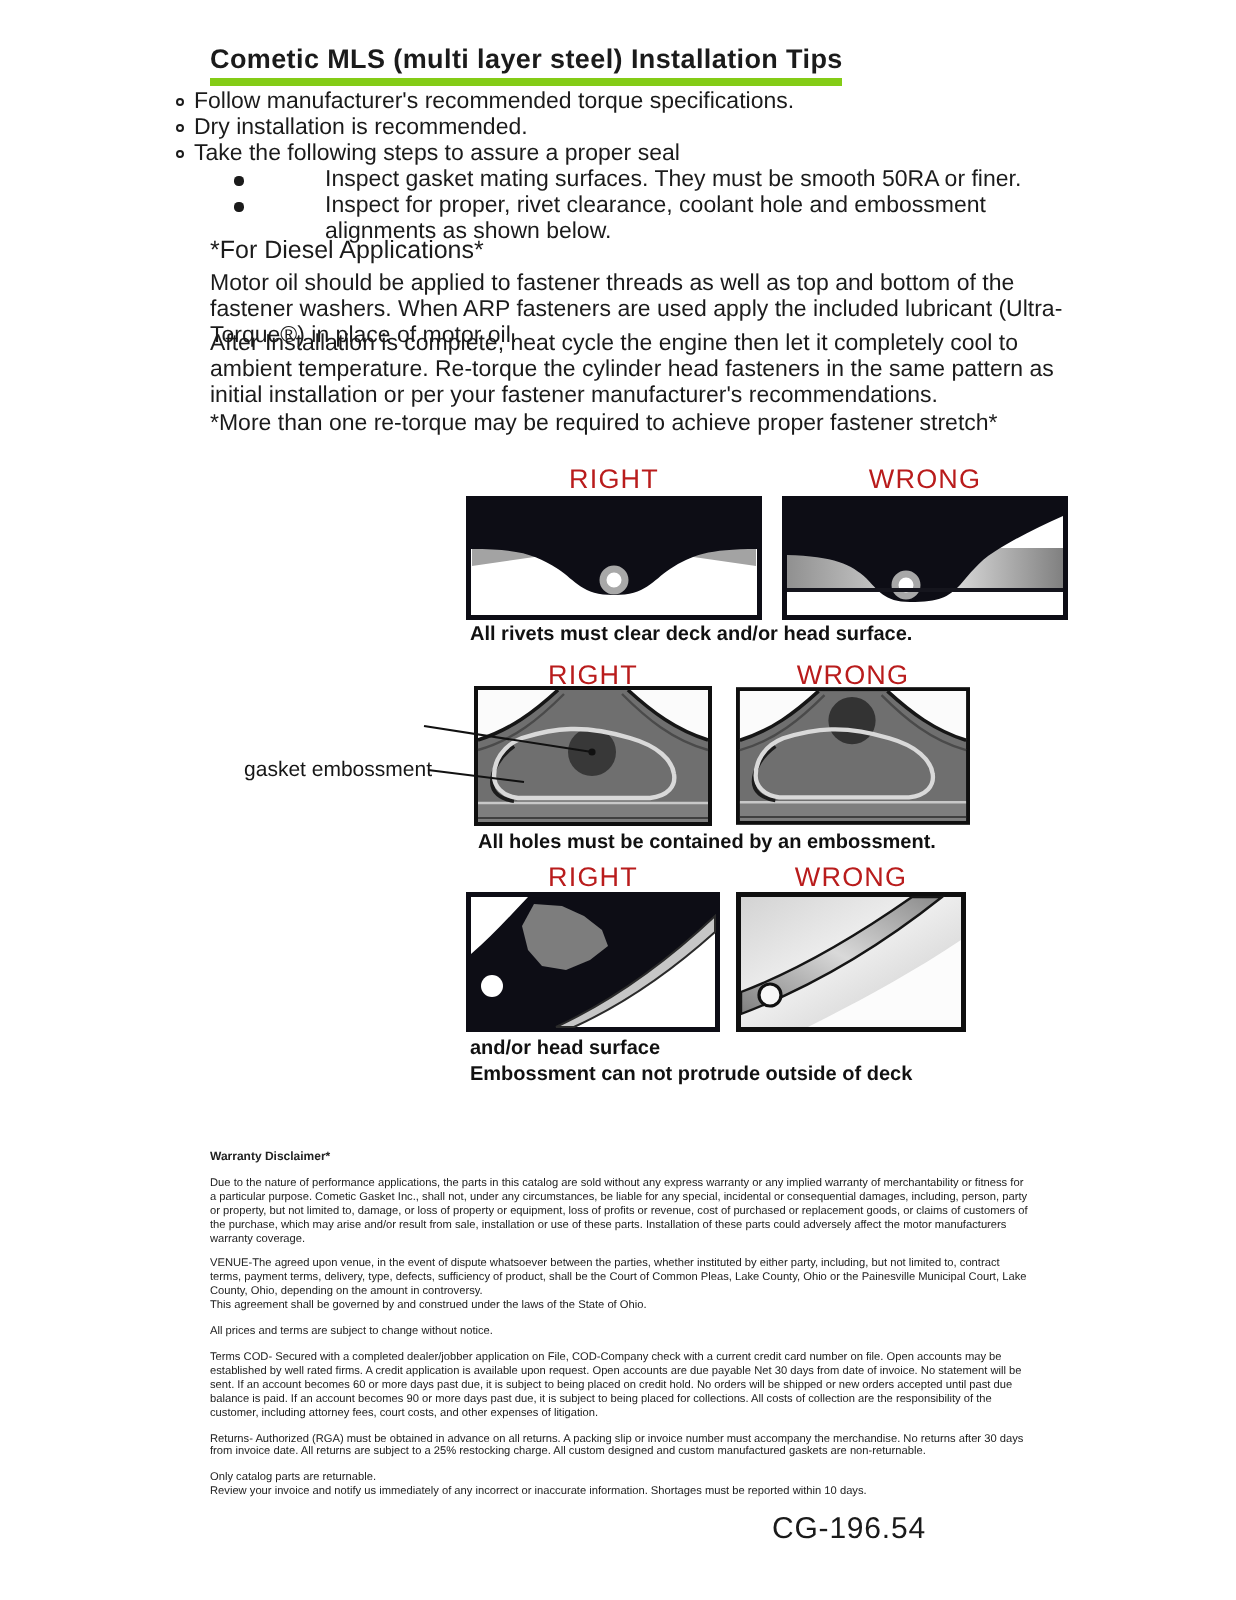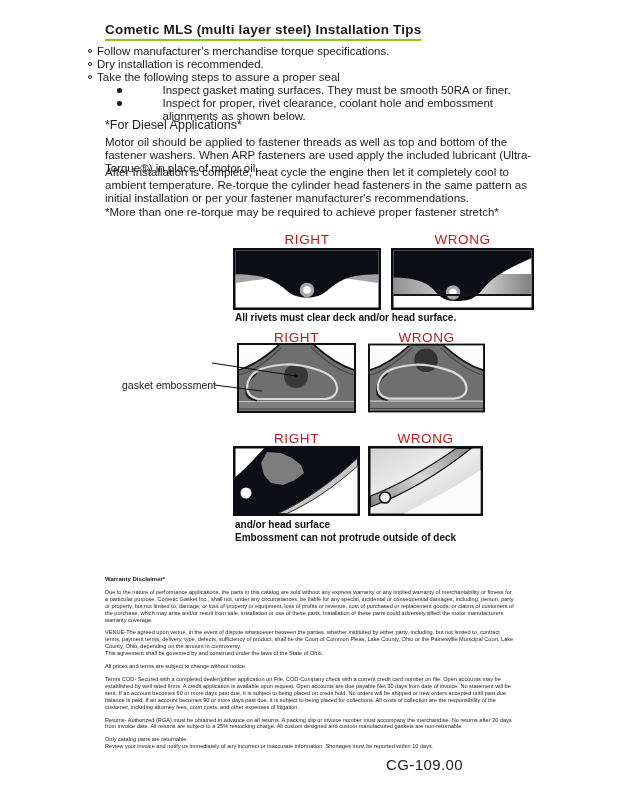--- a/index.html
+++ b/index.html
@@ -3,21 +3,21 @@
 <meta charset="utf-8">
 <style>
   * { margin:0; padding:0; box-sizing:border-box; }
   html,body { width:618px; height:800px; background:#ffffff; }
   body { position:relative; font-family:"Liberation Sans", sans-serif; color:#1b1b1b; overflow:hidden; }
 
   .abs { position:absolute; }
 
   .page-title {
     left:105px; top:22px; font-size:13.5px; font-weight:bold; letter-spacing:.2px;
-    border-bottom:2px solid #84cc16; padding-bottom:2px; display:inline-block;
+    border-bottom:4px solid #84cc16; padding-bottom:2px; display:inline-block;
   }
 
   .bullets { left:88px; top:45px; width:460px; font-size:11.5px; }
   .bullet-line { display:flex; align-items:flex-start; line-height:13px; }
   .marker-open  { flex:none; width:4px; height:4px; border:1.2px solid #1b1b1b; border-radius:50%; margin:4px 5px 0 0; }
   .marker-fill  { flex:none; width:4.5px; height:4.5px; background:#1b1b1b; border-radius:50%; margin:4px 5px 0 0; }
   .sub { padding-left:29px;gap:36px; }
 
   .diesel-heading { left:105px; top:118px; font-size:12.5px; font-weight:normal; }
   .para { left:105px; top:136px; width:436px; font-size:11.5px; line-height:13.2px; }
@@ -61,21 +61,21 @@
   .page-number { left:386px; top:756px; font-size:15px; letter-spacing:.4px; color:#1a1a1a; }
 </style>
 </head>
 <body>
 
 <div class="abs page-title">Cometic MLS (multi layer steel) Installation Tips</div>
 
 <div class="abs bullets">
   <div class="bullet-line">
     <span class="marker-open"></span>
-    <span>Follow manufacturer's merchandise torque specifications.</span>
+    <span>Follow manufacturer's recommended torque specifications.</span>
   </div>
   <div class="bullet-line">
     <span class="marker-open"></span>
     <span>Dry installation is recommended.</span>
   </div>
   <div class="bullet-line">
     <span class="marker-open"></span>
     <span>Take the following steps to assure a proper seal</span>
   </div>
   <div class="bullet-line sub">
@@ -156,20 +156,21 @@
     <path d="M20,30 C13,35 9,42 9,48 C9,53 13,56.5 20,57.5" fill="none" stroke="#1c1c1c" stroke-width="2"></path>
     <path d="M24,26 C40,21 55,19 78,26 C92,30 99,37 100,44 C101,50 97,55 88,56 L22,56 C14,55 10,50 10,45 C10,38 14,30 24,26 Z" fill="none" stroke="#d9d9d9" stroke-width="2.2" stroke-linejoin="round"></path>
   </svg>
 
   <svg class="abs leaders" width="180" height="45" viewBox="0 0 180 45">
     <line x1="2" y1="5" x2="86" y2="18" stroke="#111" stroke-width="1.1"></line>
     <circle cx="86" cy="18" r="1.8" fill="#111"></circle>
     <line x1="4" y1="27" x2="52" y2="33" stroke="#111" stroke-width="1.1"></line>
   </svg>
 
+  <div class="abs dg-caption cap">All holes must be contained by an embossment.</div>
 </div>
 
 <div class="abs set3">
   <div class="abs dg-label lab1">RIGHT</div>
   <div class="abs dg-label lab2">WRONG</div>
 
   <svg class="abs fig1" width="127" height="70" viewBox="0 0 127 70">
     <rect x="1.25" y="1.25" width="124.5" height="67.5" fill="#0d0d15" stroke="#0d0d15" stroke-width="2.5"></rect>
     <path d="M2.5,2.5 L31,2.5 C21,13 12,23 2.5,31 Z" fill="#ffffff"></path>
     <path d="M53,67.5 L124.5,67.5 L124.5,19 C100,41 76,57 53,67.5 Z" fill="#ffffff"></path>
@@ -208,13 +209,13 @@
   <p>Due to the nature of performance applications, the parts in this catalog are sold without any express warranty or any implied warranty of merchantability or fitness for a particular purpose.  Cometic Gasket Inc., shall not, under any circumstances, be liable for any special, incidental or consequential damages, including, person, party or property, but not limited to, damage, or loss of property or equipment, loss of profits or revenue, cost of purchased or replacement goods, or claims of customers of the purchase, which may arise and/or result from sale, installation or use of these parts.  Installation of these parts could adversely affect the motor manufacturers warranty coverage.</p>
   <p class="preline">VENUE-The agreed upon venue, in the event of dispute whatsoever between the parties, whether instituted by either party, including, but not limited to, contract terms, payment terms, delivery, type, defects, sufficiency of product, shall be the Court of Common Pleas, Lake County, Ohio or the Painesville Municipal Court, Lake County, Ohio, depending on the amount in controversy.
 This agreement shall be governed by and construed under the laws of the State of Ohio.</p>
   <p>All prices and terms are subject to change without notice.</p>
   <p>Terms COD- Secured with a completed dealer/jobber application on File, COD-Company check with a current credit card number on file.  Open accounts may be established by well rated firms.  A credit application is available upon request.  Open accounts are due payable Net 30 days from date of invoice.  No statement will be sent.  If an account becomes 60 or more days past due, it is subject to being placed on credit hold.  No orders will be shipped or new orders accepted until past due balance is paid.  If an account becomes 90 or more days past due, it is subject to being placed for collections.  All costs of collection are the responsibility of the customer, including attorney fees, court costs, and other expenses of litigation.</p>
   <p>Returns- Authorized (RGA) must be obtained in advance on all returns.  A packing slip or invoice number must accompany the merchandise.  No returns after 30 days from invoice date.  All returns are subject to a 25% restocking charge.  All custom designed and custom manufactured gaskets are non-returnable.</p>
   <p class="preline">Only catalog parts are returnable.
 Review your invoice and notify us immediately of any incorrect or inaccurate information.  Shortages must be reported within 10 days.</p>
 </div>
 
-<div class="abs page-number">CG-109.00</div>
+<div class="abs page-number">CG-196.54</div>
 
 </body></html>

